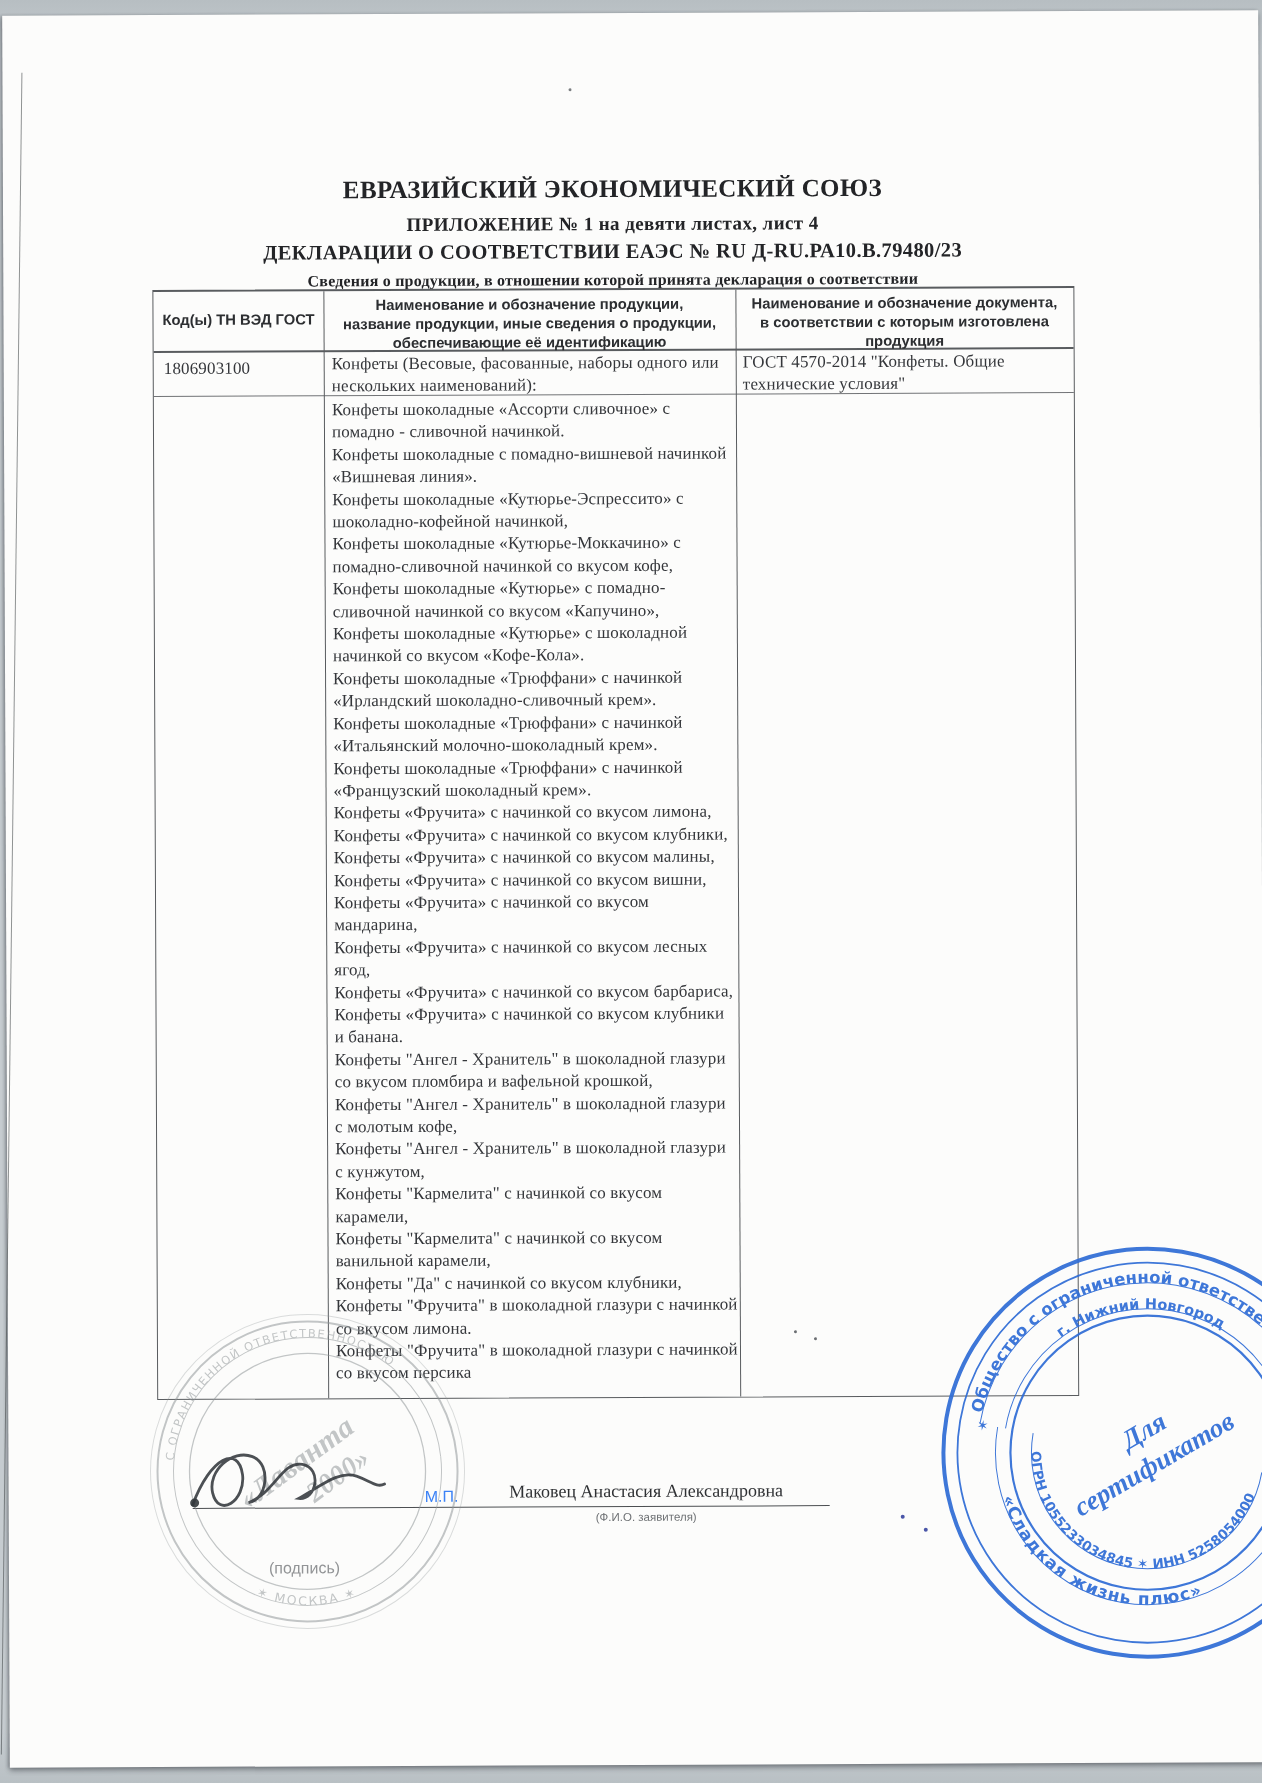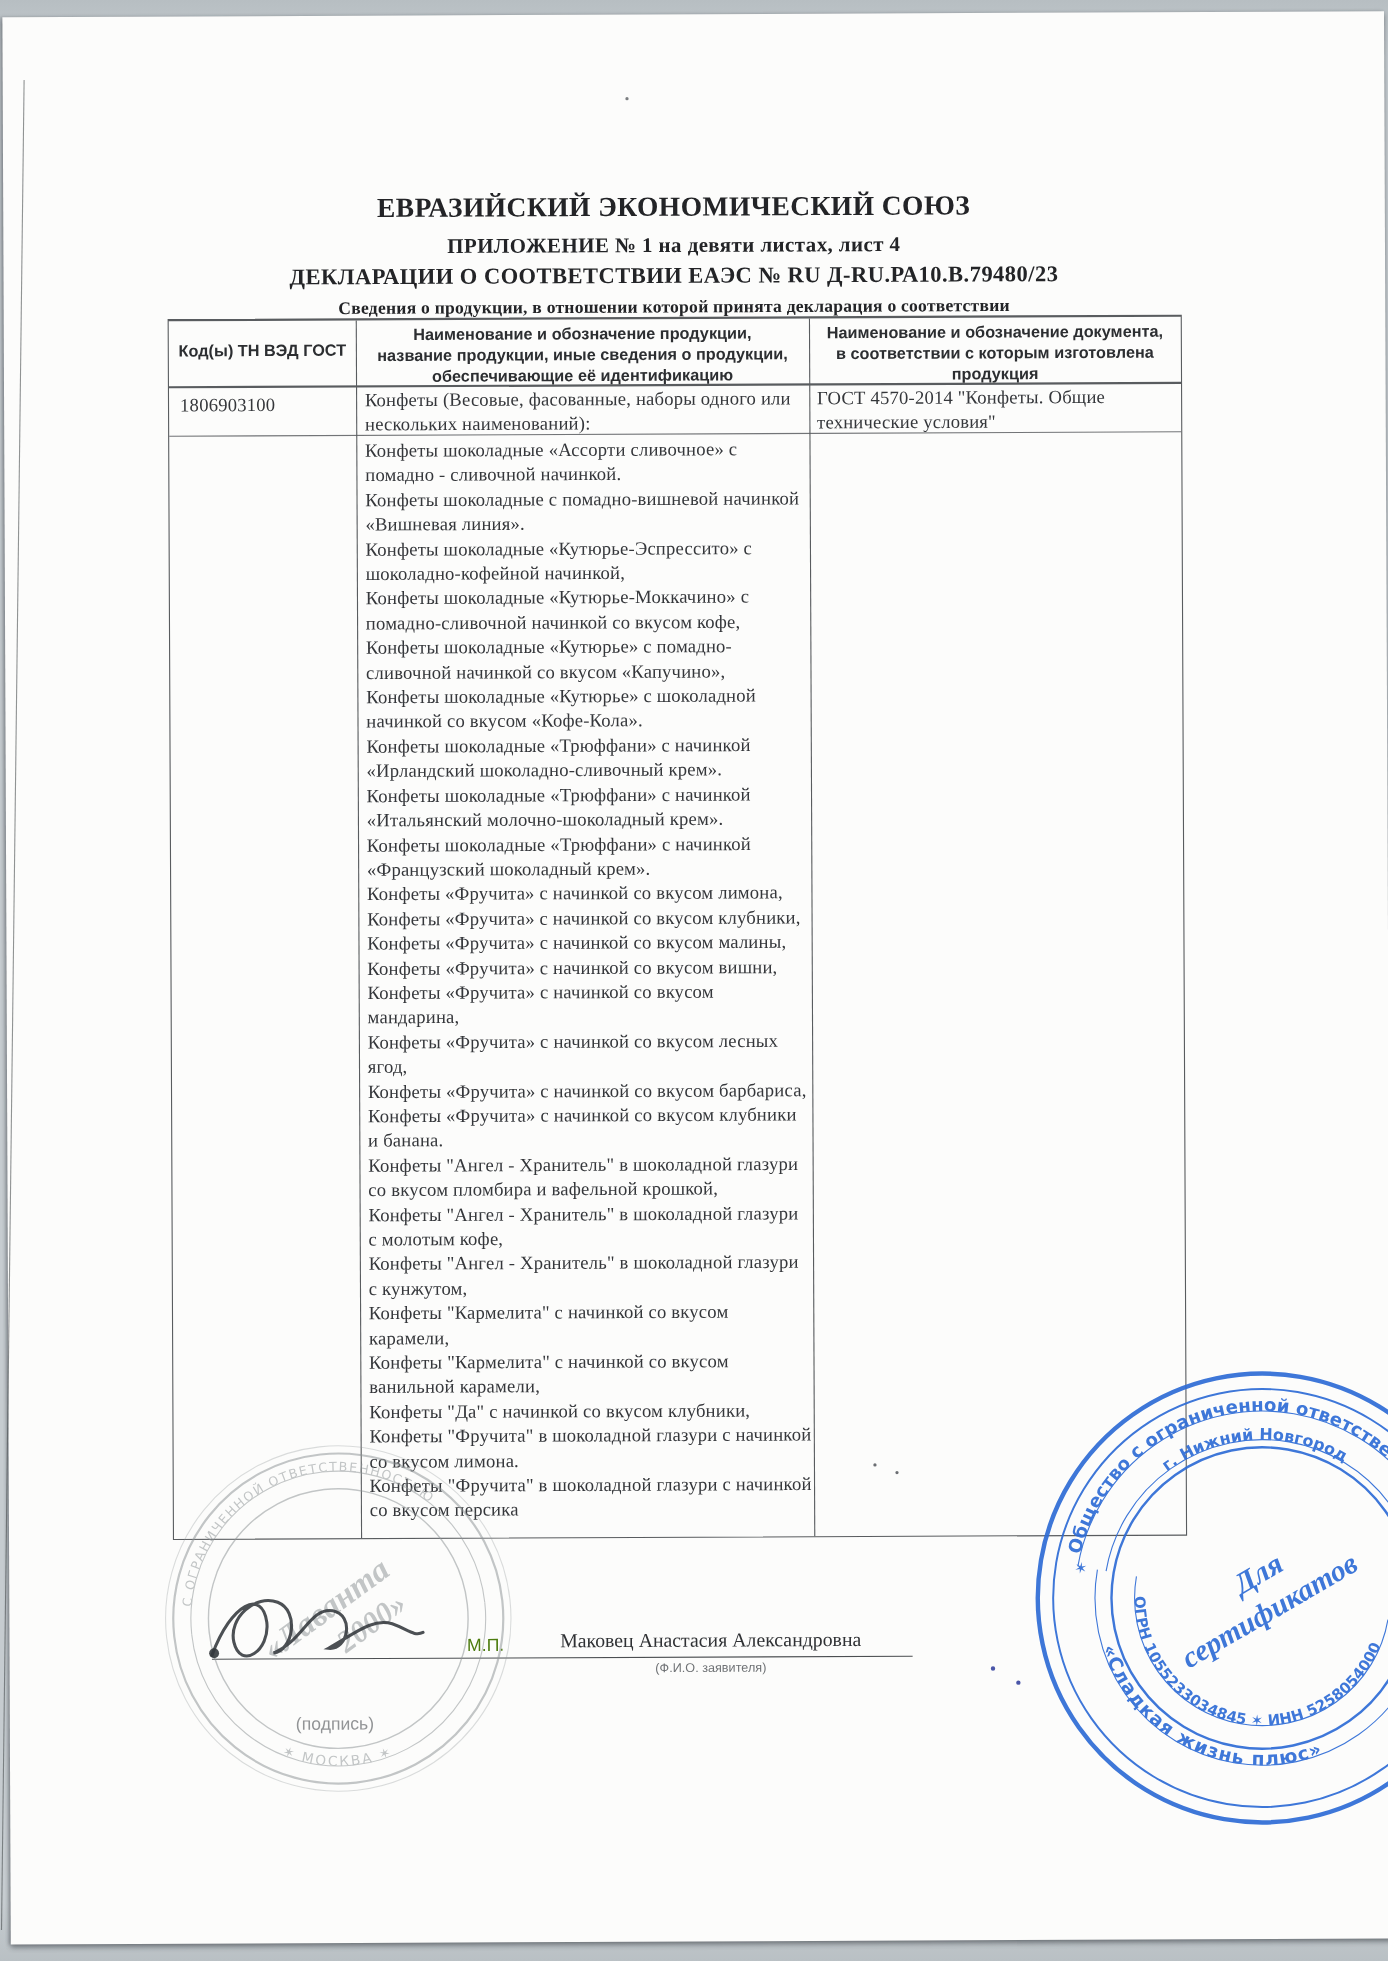--- a/index.html
+++ b/index.html
@@ -79,21 +79,21 @@
         <div class="pl">Конфеты "Ангел - Хранитель" в шоколадной глазури с кунжутом,</div>
         <div class="pl">Конфеты "Кармелита" с начинкой со вкусом карамели,</div>
         <div class="pl">Конфеты "Кармелита" с начинкой со вкусом ванильной карамели,</div>
         <div class="pl">Конфеты "Да" с начинкой со вкусом клубники,</div>
         <div class="pl">Конфеты "Фручита" в шоколадной глазури с начинкой со вкусом лимона.</div>
         <div class="pl">Конфеты "Фручита" в шоколадной глазури с начинкой со вкусом персика</div>
       </div>
   </div>
 
   <div class="abs tline" style="left:184px;top:1493px;width:637px;height:1px;background:#4c4f52;"></div>
-  <div class="abs caption-small" style="left:412px;top:1474px;font-size:16px;color:#4d7c0f;background:#fcfcfb;padding:0 4px;">М.П.</div>
+  <div class="abs caption-small" style="left:412px;top:1474px;font-size:16px;color:#3b82f6;background:#fcfcfb;padding:0 4px;">М.П.</div>
   <div class="abs" style="left:454px;top:1468px;width:367px;text-align:center;font-size:18px;color:#2f3134;">Маковец Анастасия Александровна</div>
   <div class="abs caption-small" style="left:454px;top:1498px;width:367px;text-align:center;font-size:11.5px;">(Ф.И.О.  заявителя)</div>
   <div class="abs caption-small" style="left:260px;top:1545px;font-size:16px;opacity:.75;">(подпись)</div>
 
   <svg class="abs" width="330" height="330" viewBox="-165 -165 330 330" style="left:134px;top:1292px;opacity:.52;">
     <g transform="rotate(-6)" fill="none" stroke="#8e9496">
       <circle r="157" stroke-width="1" opacity=".6"></circle>
       <circle r="150" stroke-width="2"></circle>
       <circle r="118" stroke-width="1.3"></circle>
       <path id="lsTop" d="M -134 0 A 134 134 0 1 1 134 0"></path>

